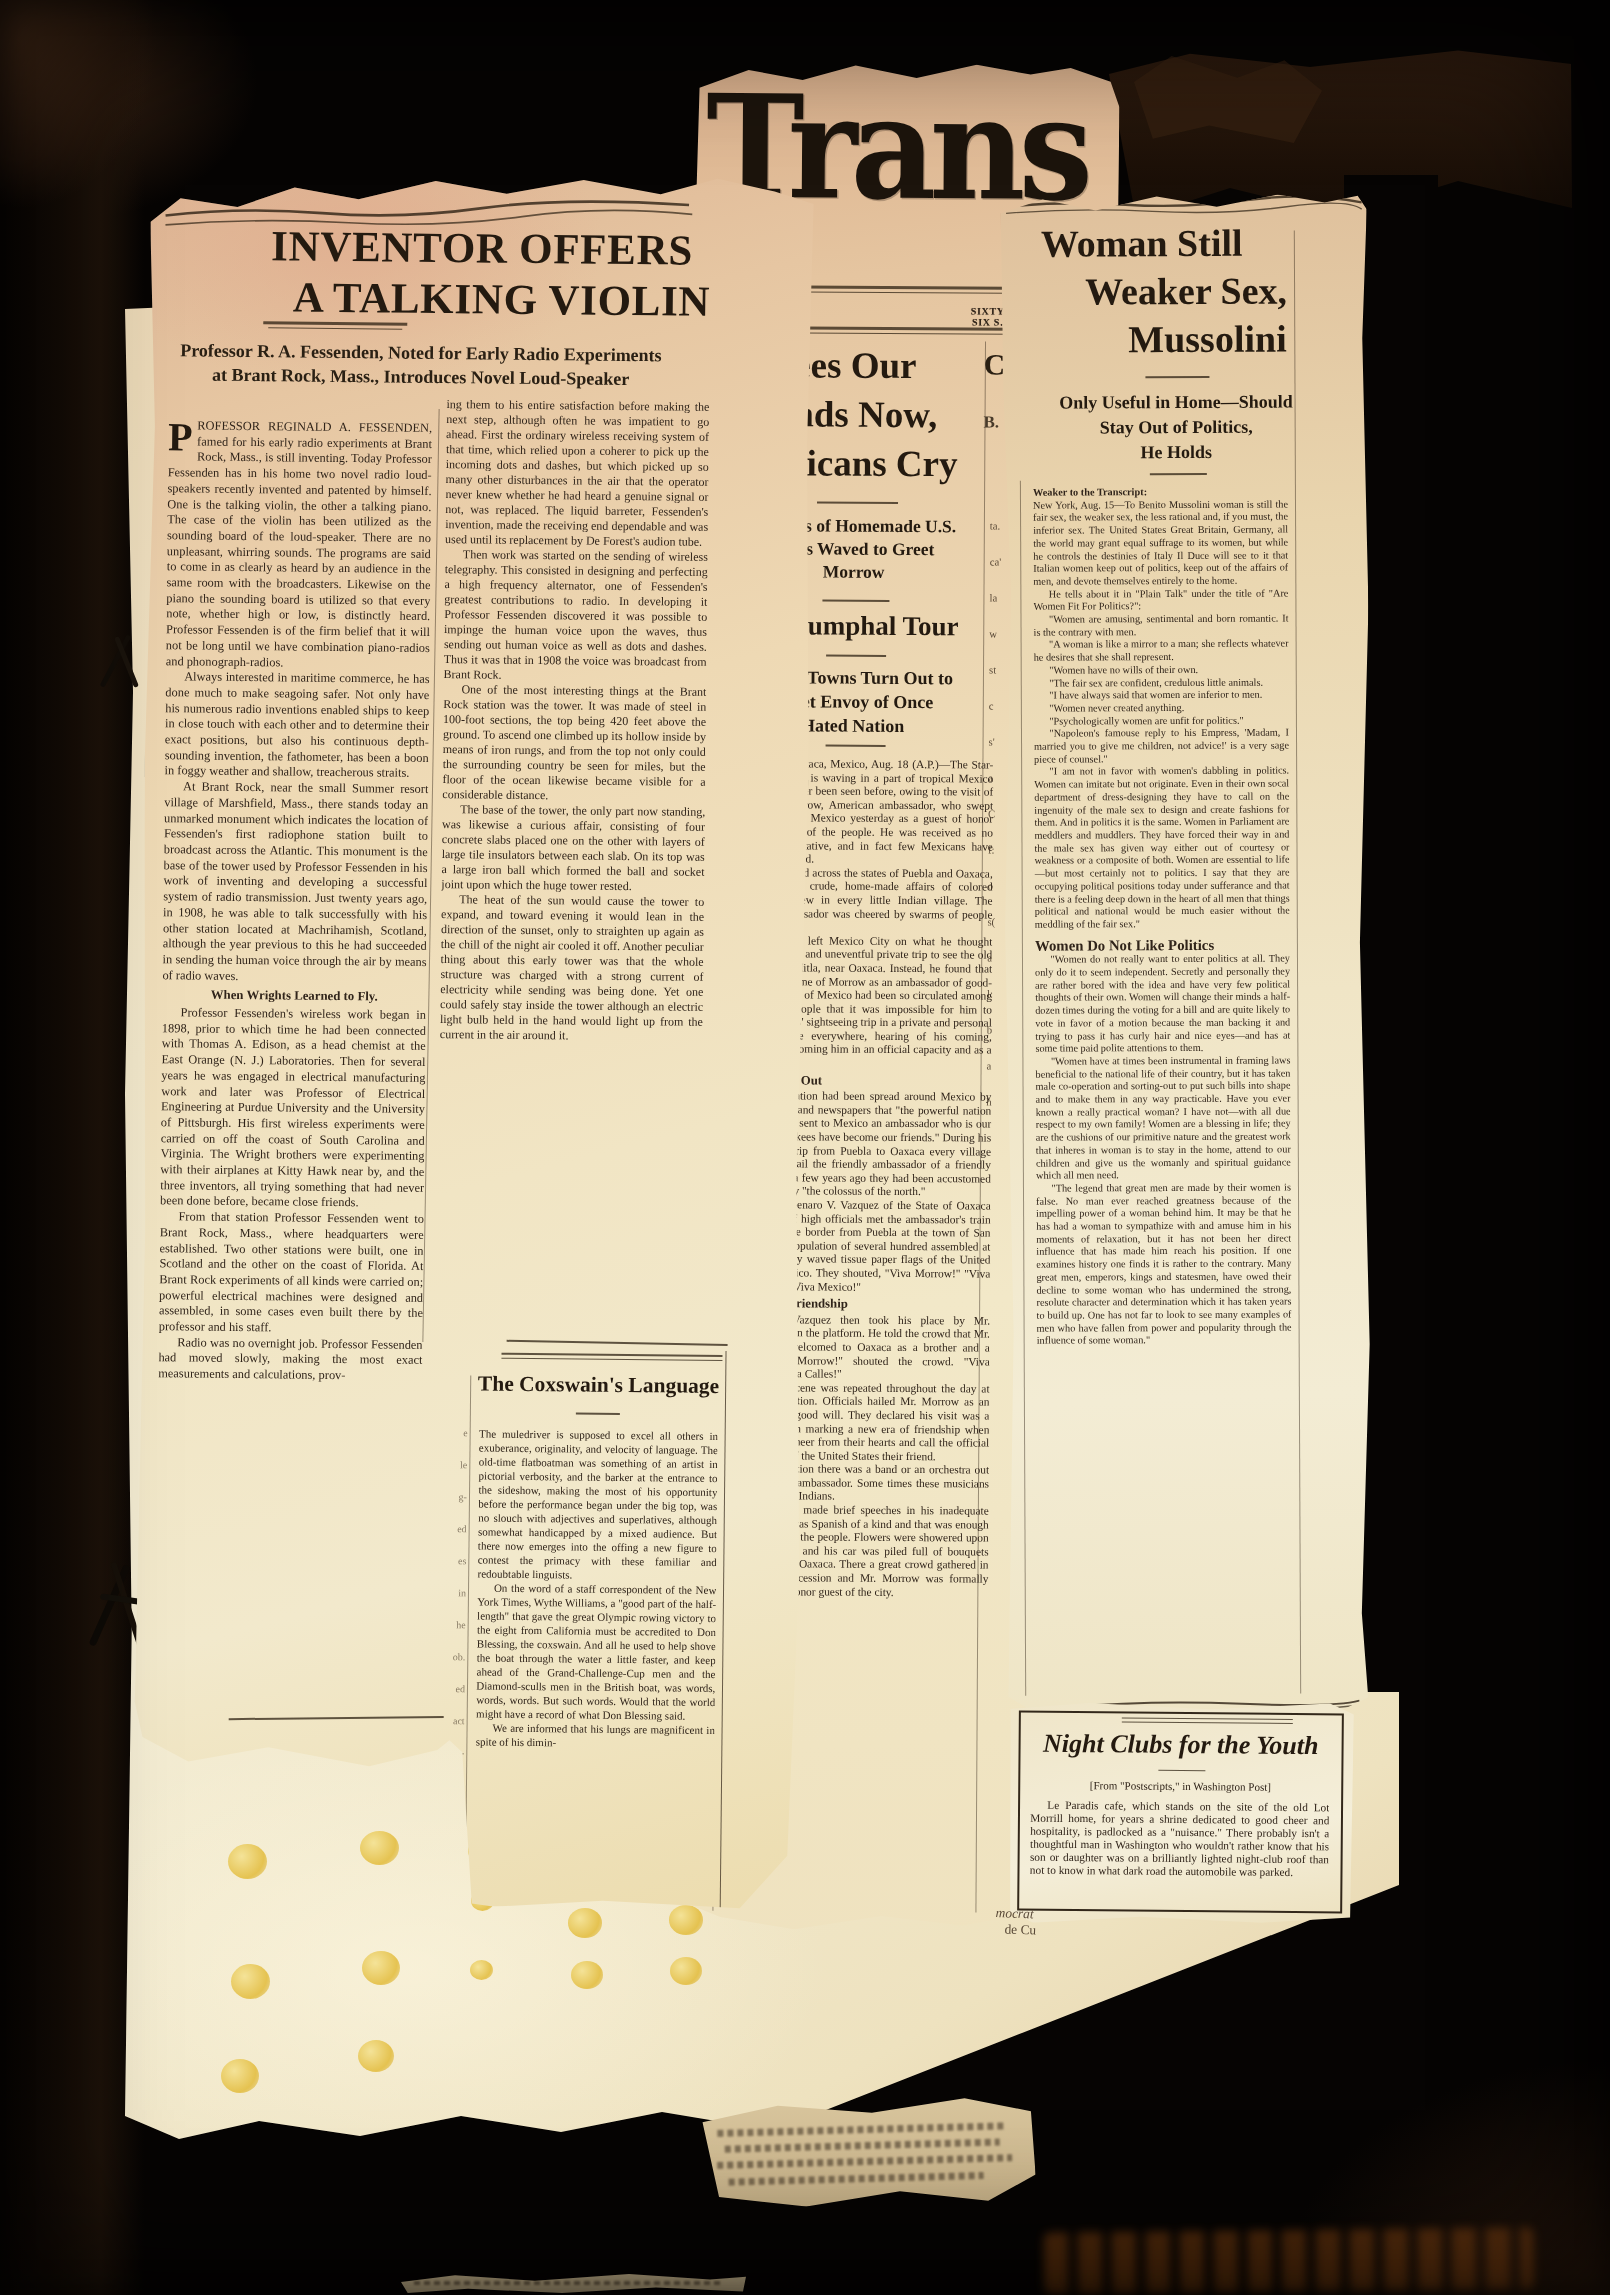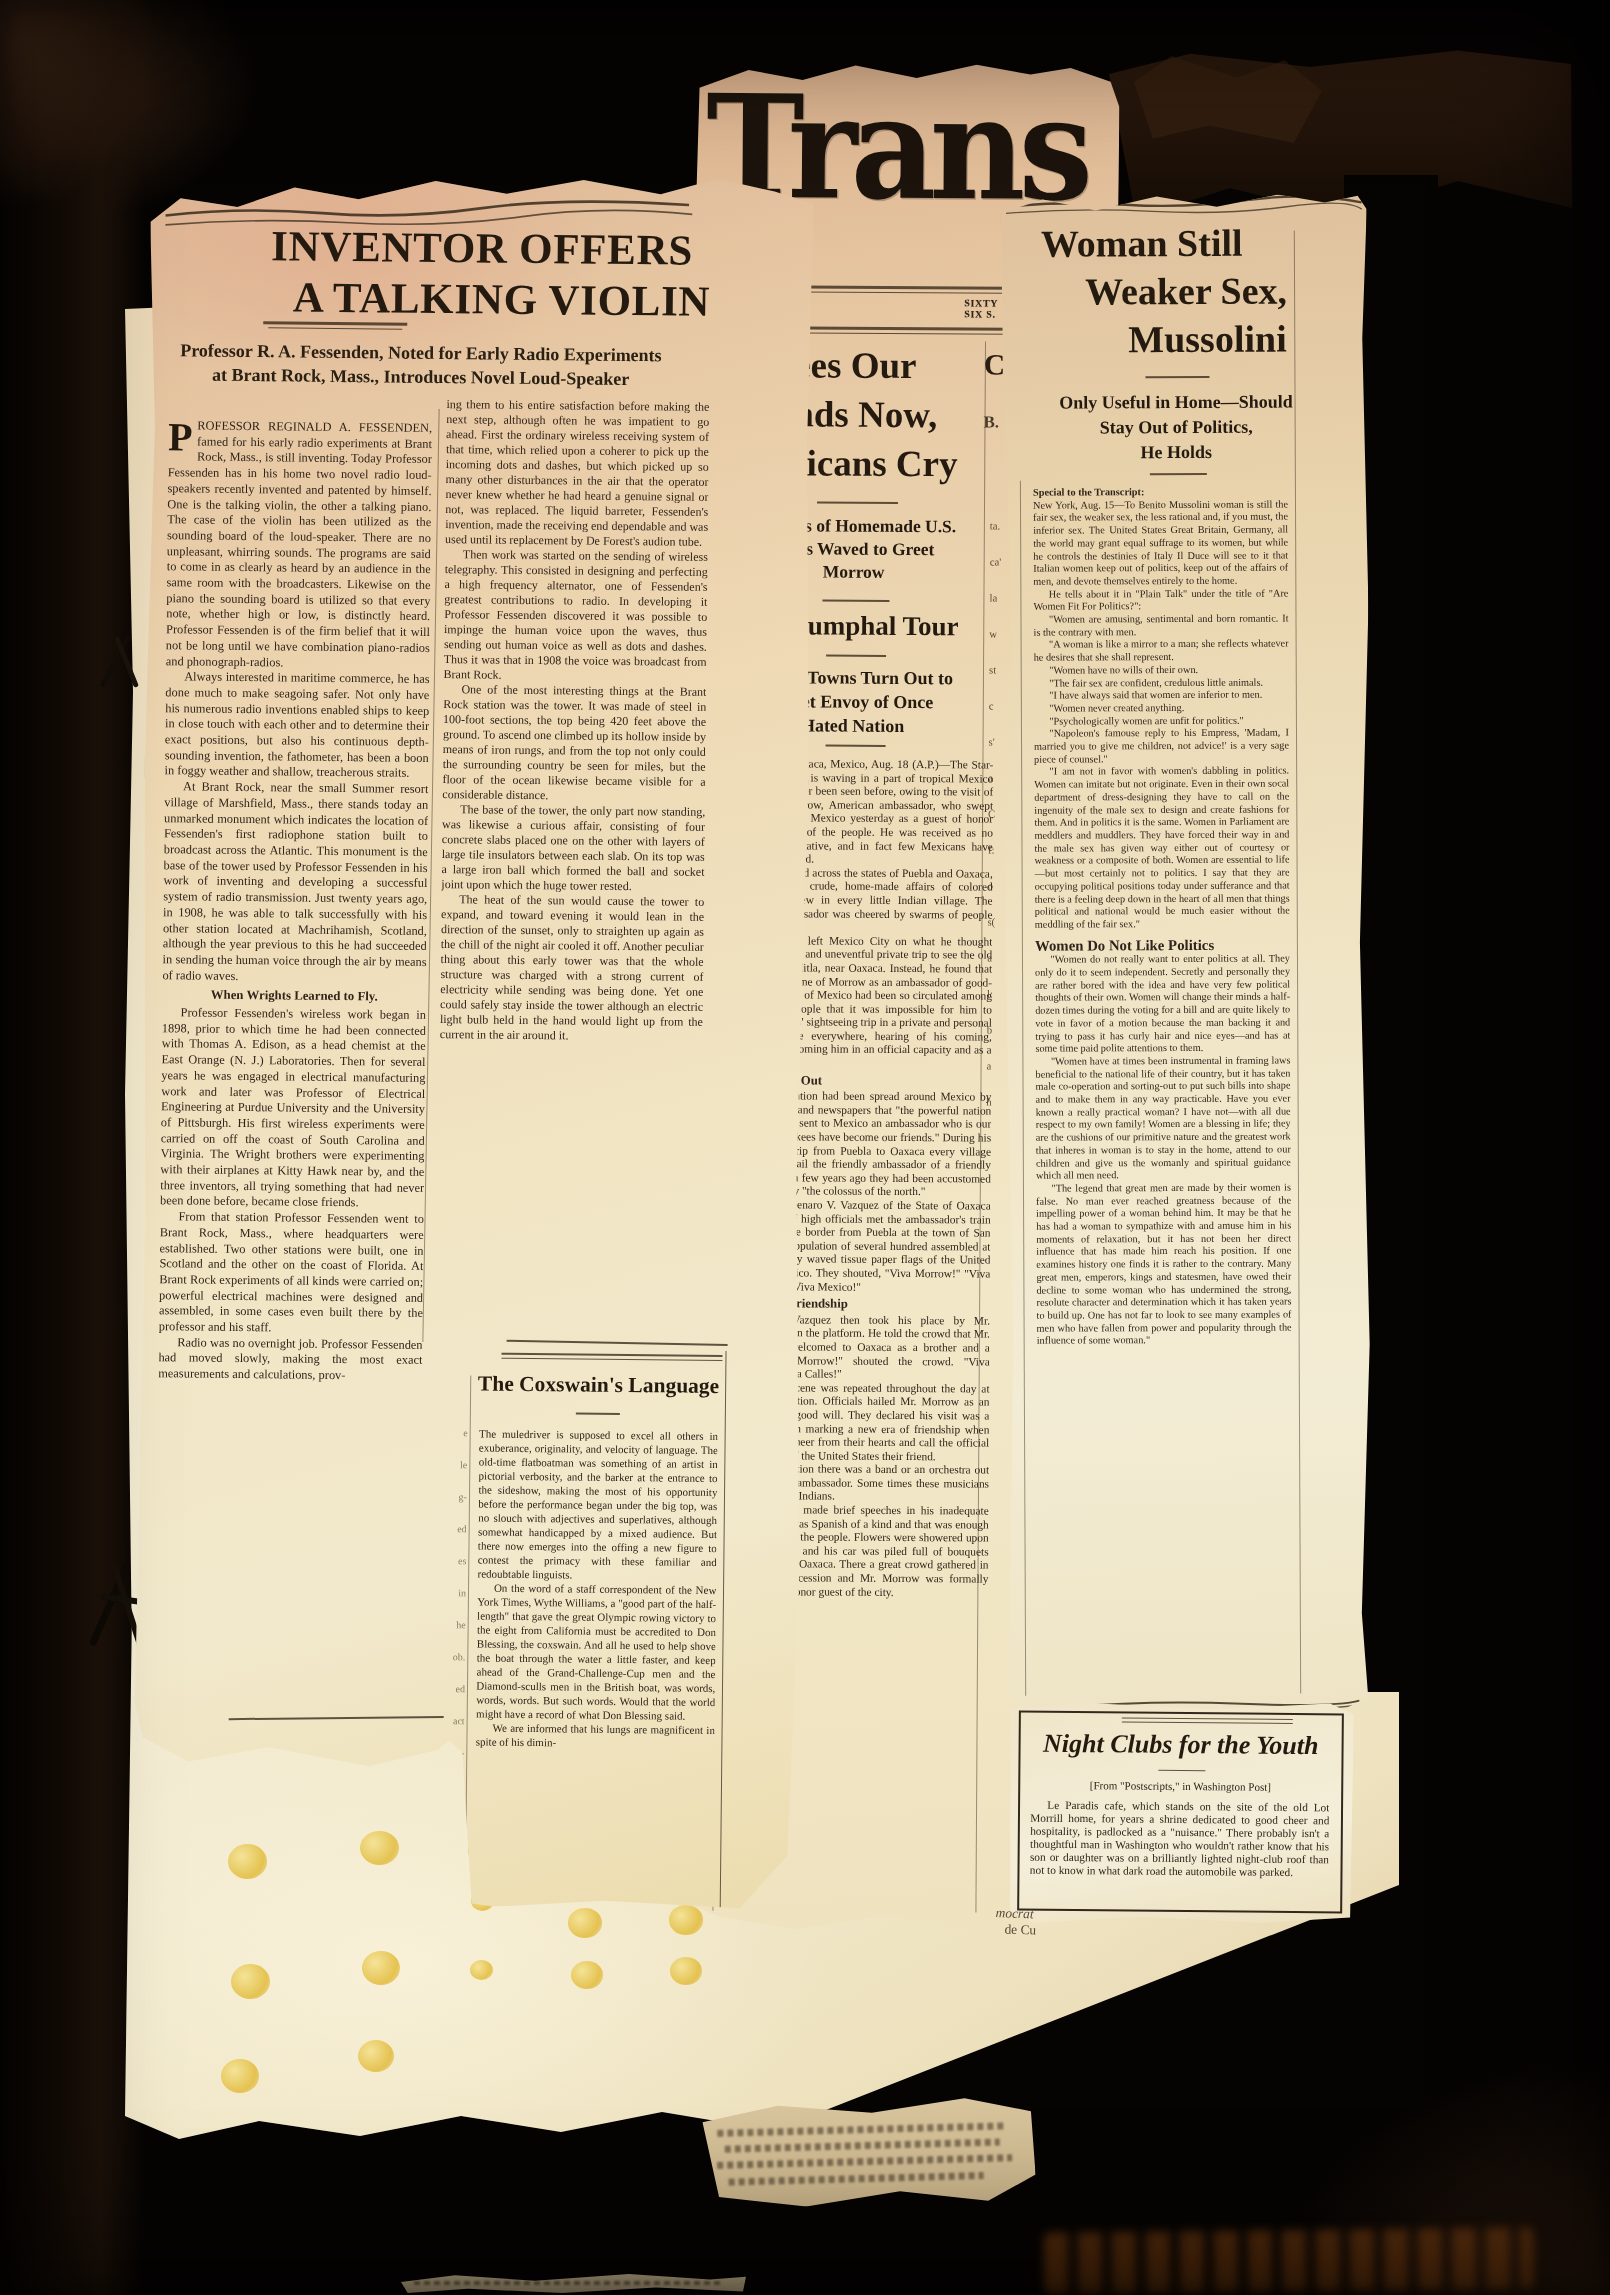--- a/index.html
+++ b/index.html
@@ -82,21 +82,21 @@
 
   <div class="paper" style="left:686px;top:59px;width:430px;height:1879px;transform:rotate(.35deg);
               background:linear-gradient(175deg,#dcb18d 0%,#e5c5a0 12%,#eedcb8 38%,#f2e8c8 66%,#efe2bf 100%);
               clip-path:polygon(8px 30px,57px 12px,111px 21.5px,164px 6.7px,225px 19px,285px 5.4px,339px 14.8px,379px 8px,419px 21.5px,428px 47px,427px 225px,403px 240px,377px 230px,364px 250px,356px 285px,349px 305px,352px 604px,345px 940px,350px 1342px,344px 1678px,349px 1854px,282px 1866px,201px 1857px,114px 1871px,40px 1859px,9.4px 1847px,5.4px 1611px,12px 1208px,5.4px 805px,10.7px 470px,4px 201px);">
     <div style="position:absolute;left:14.8px;top:5.4px;font-family:'DejaVu Serif',serif;font-weight:bold;
                 font-size:132px;letter-spacing:-6.7px;color:#1c140c;transform:scaleY(1.08);transform-origin:top left;
                 text-shadow:1.3px 1.3px 0 rgba(30,20,10,.25);">Trans</div>
     <div class="rule" style="left:24px;top:227px;width:293px;height:3.4px;"></div>
     <div class="rule" style="left:24px;top:233px;width:293px;height:1.3px;"></div>
     <div class="txt" style="position:absolute;left:29.5px;top:239px;font-size:18px;font-weight:bold;">3 *</div>
-    <div class="abs" style="left:274px;top:238px;width:47px;overflow:hidden;">
+    <div class="abs" style="left:274px;top:246px;width:47px;overflow:hidden;text-align:center;">
       <div class="txt" style="font-size:10px;font-weight:bold;letter-spacing:0.7px;">SIXTY</div>
       <div class="txt" style="font-size:10px;font-weight:bold;letter-spacing:0.7px;">SIX S.</div>
     </div>
     <div class="rule" style="left:27px;top:268px;width:294px;height:2.7px;"></div>
     <div class="rule" style="left:27px;top:274px;width:294px;height:1.3px;"></div>
 
     <div class="vrule" style="left:32px;top:282px;height:1571px;"></div>
     <div class="vrule" style="left:295px;top:282px;height:1571px;"></div>
 
     <div class="abs" style="left:34px;top:282px;width:263px;color:#241a10;font-weight:bold;font-size:37px;line-height:49px;">
@@ -256,21 +256,21 @@
       <div>Only Useful in Home—Should</div>
       <div>Stay Out of Politics,</div>
       <div>He Holds</div>
     </div>
     <div class="rule" style="left:148px;top:282px;width:57px;height:2px;"></div>
 
     <div class="vrule" style="left:17.5px;top:289px;height:1215px;"></div>
     <div class="vrule" style="left:293px;top:40px;height:1463px;"></div>
 
     <div class="p-col" style="left:31px;top:295px;width:255px;height:1208px;font-size:10.3px;line-height:12.7px;">
-      <p class="first" style="font-weight:bold;">Special to the Transcript:</p>
+      <p class="first" style="font-weight:bold;">Weaker to the Transcript:</p>
       <p class="first">New York, Aug. 15—To Benito Mussolini woman is still the fair sex, the weaker sex, the less rational and, if you must, the inferior sex. The United States Great Britain, Germany, all the world may grant equal suffrage to its women, but while he controls the destinies of Italy Il Duce will see to it that Italian women keep out of politics, keep out of the affairs of men, and devote themselves entirely to the home.</p>
       <p>He tells about it in "Plain Talk" under the title of "Are Women Fit For Politics?":</p>
       <p>"Women are amusing, sentimental and born romantic. It is the contrary with men.</p>
       <p>"A woman is like a mirror to a man; she reflects whatever he desires that she shall represent.</p>
       <p>"Women have no wills of their own.</p>
       <p>"The fair sex are confident, credulous little animals.</p>
       <p>"I have always said that women are inferior to men.</p>
       <p>"Women never created anything.</p>
       <p>"Psychologically women are unfit for politics."</p>
       <p>"Napoleon's famouse reply to his Empress, 'Madam, I married you to give me children, not advice!' is a very sage piece of counsel."</p>

